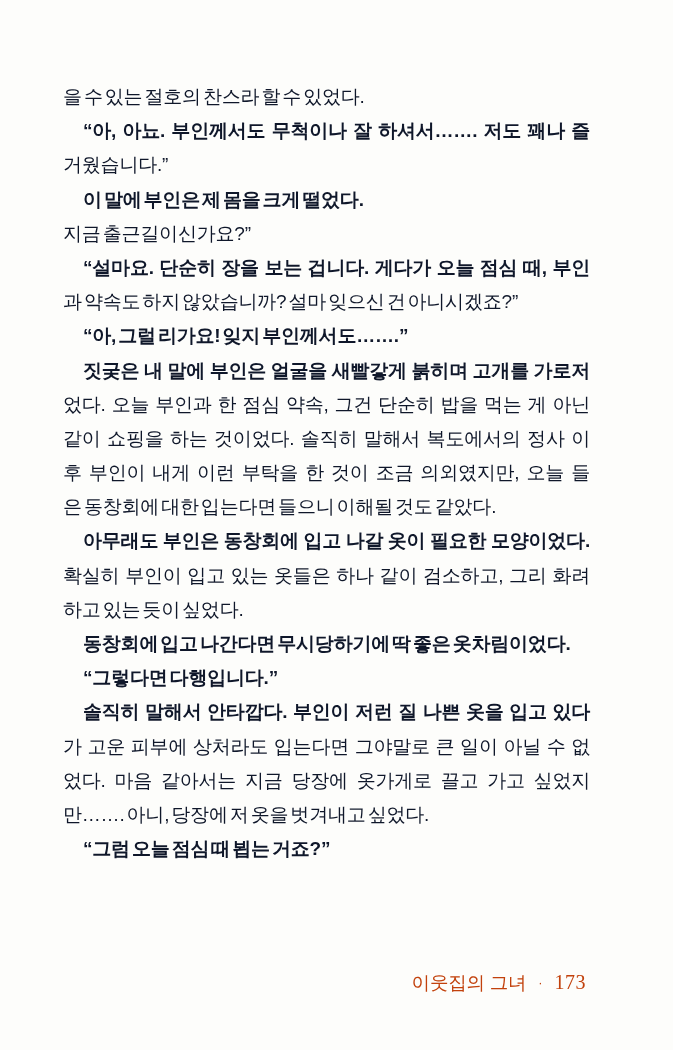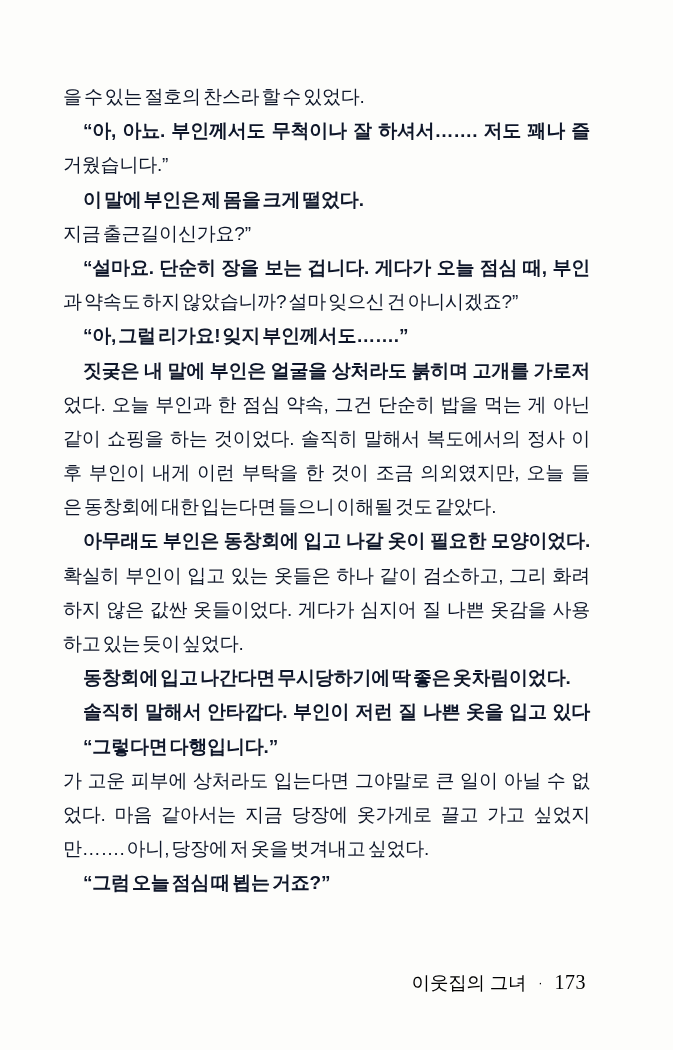--- a/index.html
+++ b/index.html
@@ -39,21 +39,21 @@
     text-indent: 20px;
     font-weight: bold;
   }
   .footer {
     position: absolute;
     left: 63px;
     top: 970px;
     width: 523px;
     text-align: right;
     font-size: 18.5px;
-    color: #000000;
+    color: #c2410c;
     letter-spacing: -0.2px;
   }
   .footer .sep {
     display: inline-block;
     margin: 0 12px;
     font-size: 13px;
     vertical-align: 2px;
   }
   .footer .pagenum {
     font-family: "Liberation Serif", serif;
@@ -67,32 +67,31 @@
 <div class="page">
   <div class="text-block">
     <div class="line">을 수 있는 절호의 찬스라 할 수 있었다.</div>
     <div class="line j ind">“아, 아뇨. 부인께서도 무척이나 잘 하셔서……. 저도 꽤나 즐</div>
     <div class="line">거웠습니다.”</div>
     <div class="line ind">이 말에 부인은 제 몸을 크게 떨었다.</div>
     <div class="line">지금 출근길이신가요?”</div>
     <div class="line j ind">“설마요. 단순히 장을 보는 겁니다. 게다가 오늘 점심 때, 부인</div>
     <div class="line">과 약속도 하지 않았습니까? 설마 잊으신 건 아니시겠죠?”</div>
     <div class="line ind">“아, 그럴 리가요! 잊지 부인께서도…….”</div>
-    <div class="line j ind">짓궂은 내 말에 부인은 얼굴을 상처라도 붉히며 고개를 가로저</div>
+    <div class="line j ind">짓궂은 내 말에 부인은 얼굴을 새빨갛게 붉히며 고개를 가로저</div>
     <div class="line j">었다. 오늘 부인과 한 점심 약속, 그건 단순히 밥을 먹는 게 아닌</div>
     <div class="line j">같이 쇼핑을 하는 것이었다. 솔직히 말해서 복도에서의 정사 이</div>
     <div class="line j">후 부인이 내게 이런 부탁을 한 것이 조금 의외였지만, 오늘 들</div>
     <div class="line">은 동창회에 대한 입는다면 들으니 이해될 것도 같았다.</div>
     <div class="line j ind">아무래도 부인은 동창회에 입고 나갈 옷이 필요한 모양이었다.</div>
     <div class="line j">확실히 부인이 입고 있는 옷들은 하나 같이 검소하고, 그리 화려</div>
-    <div class="line j">하지 않은 값싼 옷들이었다. 게다가 심지어 질 나쁜 옷감을 사용</div>
     <div class="line">하고 있는 듯이 싶었다.</div>
     <div class="line ind">동창회에 입고 나간다면 무시당하기에 딱 좋은 옷차림이었다.</div>
+    <div class="line ind">“그렇다면 다행입니다.”</div>
     <div class="line j ind">솔직히 말해서 안타깝다. 부인이 저런 질 나쁜 옷을 입고 있다</div>
-    <div class="line ind">“그렇다면 다행입니다.”</div>
     <div class="line j">가 고운 피부에 상처라도 입는다면 그야말로 큰 일이 아닐 수 없</div>
     <div class="line j">었다. 마음 같아서는 지금 당장에 옷가게로 끌고 가고 싶었지</div>
     <div class="line">만……. 아니, 당장에 저 옷을 벗겨내고 싶었다.</div>
     <div class="line ind">“그럼 오늘 점심 때 뵙는 거죠?”</div>
   </div>
 
   <div class="footer">
     <span>이웃집의 그녀</span><span class="sep">·</span><span class="pagenum">173</span>
   </div>
 </div>

